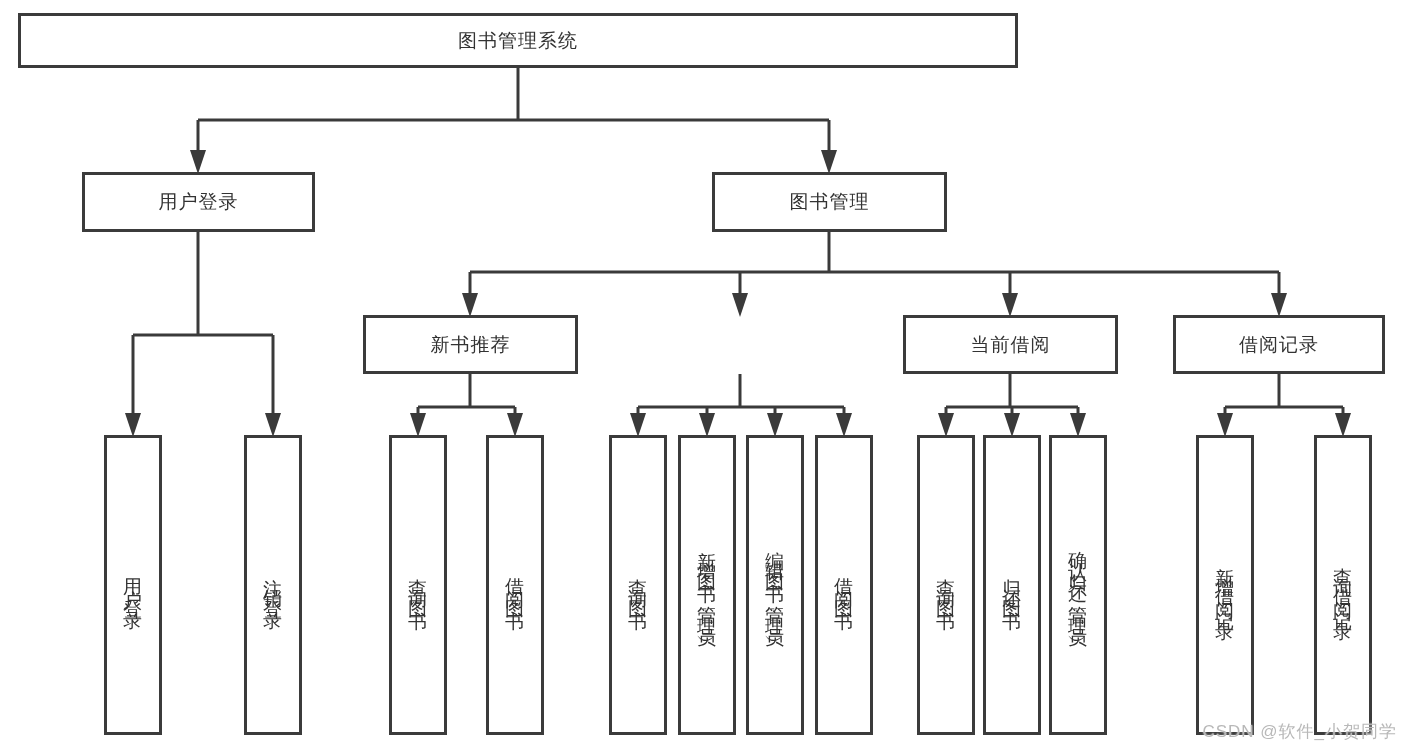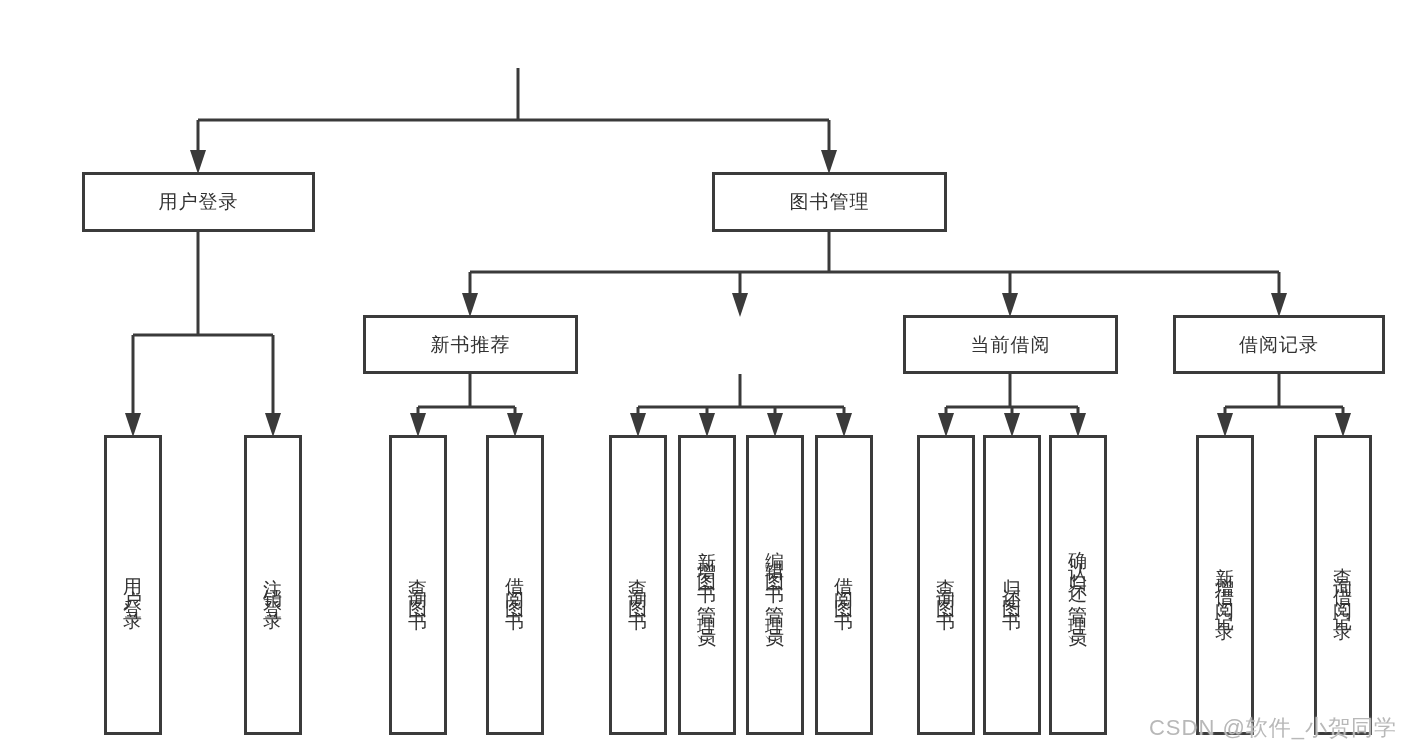--- a/index.html
+++ b/index.html
@@ -32,21 +32,21 @@
     color:#333333;
     font-size:19px;
     letter-spacing:11px;
     line-height:1;
   }
   .watermark{
     position:absolute;
     right:8px;bottom:4px;
     z-index:3;
     color:#b8b8b8;
-    font-size:22px;
+    font-size:17px;
     letter-spacing:1px;
     text-shadow:0 0 2px #ffffff;
     white-space:nowrap;
     margin-left:36px;
   }
 </style>
 </head>
 <body>
 
 <div id="canvas">
@@ -110,20 +110,23 @@
       <polygon points="767,413 783,413 775,437"></polygon>
       <polygon points="836,413 852,413 844,437"></polygon>
       <polygon points="938,413 954,413 946,437"></polygon>
       <polygon points="1004,413 1020,413 1012,437"></polygon>
       <polygon points="1070,413 1086,413 1078,437"></polygon>
       <polygon points="1217,413 1233,413 1225,437"></polygon>
       <polygon points="1335,413 1351,413 1343,437"></polygon>
     </g>
   </svg>
 
+  <div class="box" style="left:18px;top:13px;width:1000px;height:55px">
+    <span class="hlabel">图书管理系统</span>
+  </div>
 
   <div class="box" style="left:82px;top:172px;width:233px;height:60px">
     <span class="hlabel">用户登录</span>
   </div>
   <div class="box" style="left:363px;top:315px;width:215px;height:59px">
     <span class="hlabel">新书推荐</span>
   </div>
 
   <div class="box" style="left:712px;top:172px;width:235px;height:60px">
     <span class="hlabel">图书管理</span>

